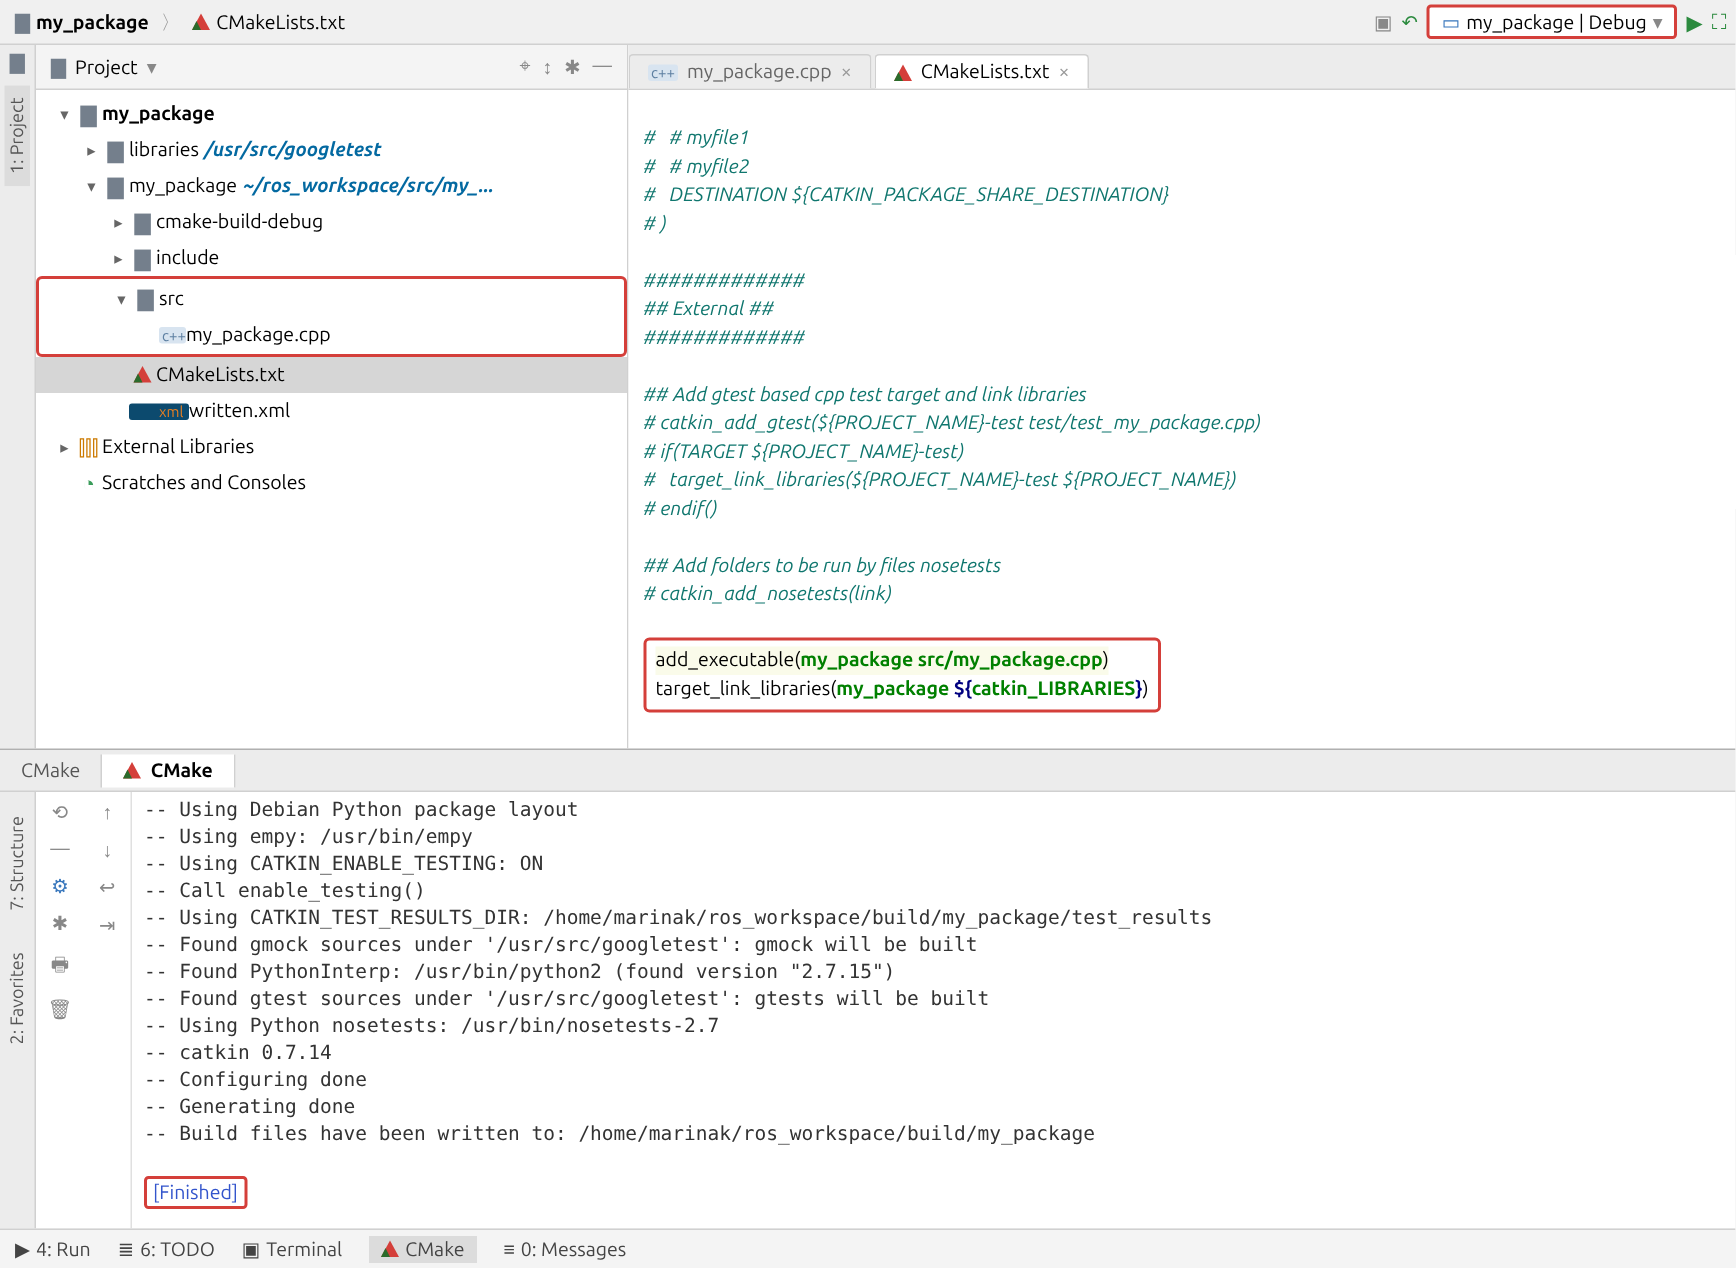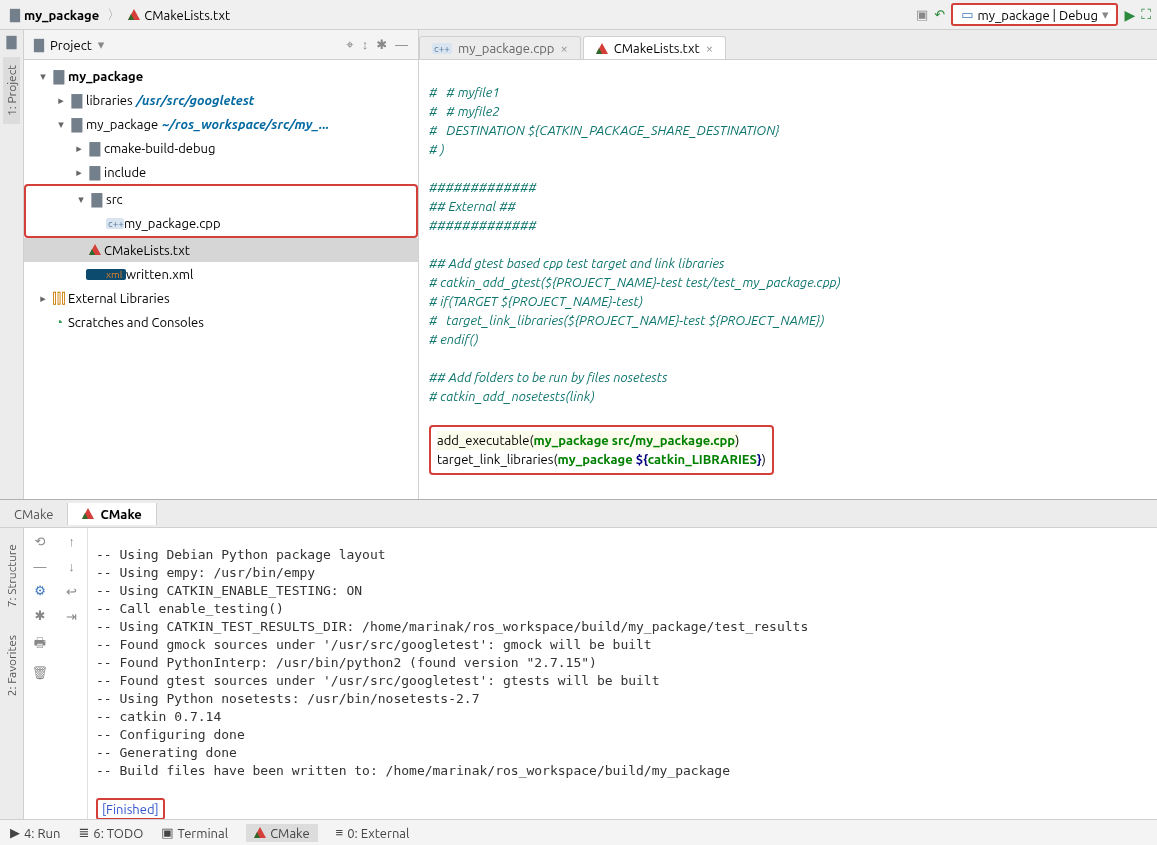--- a/index.html
+++ b/index.html
@@ -53,21 +53,21 @@
 .code-box { border: 2px solid #d43f3a; border-radius: 4px; padding: 4px 6px; display: inline-block; }
 
 .bottom-panel { height: 320px; border-top: 1px solid #b0b0b0; display: flex; flex-direction: column; background: #fff; }
 .bottom-tabs { height: 28px; display: flex; align-items: center; border-bottom: 1px solid #d0d0d0; background: #ececec; }
 .bottom-tab { padding: 4px 14px; border-right: 1px solid #d0d0d0; display: flex; align-items: center; gap: 6px; color: #555; cursor: pointer; }
 .bottom-tab.active { background: #fff; font-weight: bold; color: #000; }
 .bottom-body { flex: 1; display: flex; min-height: 0; }
 .left-gutter-2 { width: 24px; background: #ececec; border-right: 1px solid #d0d0d0; display: flex; flex-direction: column; align-items: center; padding-top: 8px; gap: 12px; }
 .tool-col { width: 32px; display: flex; flex-direction: column; align-items: center; padding-top: 6px; gap: 10px; color: #666; }
 .tool-col2 { width: 32px; display: flex; flex-direction: column; align-items: center; padding-top: 6px; gap: 10px; color: #666; border-right: 1px solid #e0e0e0; }
-.console { flex: 1; overflow: auto; padding: 18px 8px; font-family: 'DejaVu Sans Mono','Consolas',monospace; font-size: 13px; line-height: 18px; color: #333; }
+.console { flex: 1; overflow: auto; padding: 4px 8px; font-family: 'DejaVu Sans Mono','Consolas',monospace; font-size: 13px; line-height: 18px; color: #333; }
 .console .finished { color: #3355cc; border: 2px solid #d43f3a; border-radius: 3px; padding: 0 4px; display: inline-block; }
 
 .status-bar { height: 26px; border-top: 1px solid #d0d0d0; background: #f4f4f4; display: flex; align-items: center; padding: 0 10px; gap: 18px; font-size: 12px; color: #444; }
 .status-item { display: flex; align-items: center; gap: 4px; cursor: pointer; }
 .status-item.active { background: #dcdcdc; padding: 2px 8px; }
 
 .folder-icon { color: #747f8c; }
 .cpp-icon { color: #5d7fa1; font-size: 10px; background:#d8e4f0; padding:0 2px; border-radius:2px;}
 .cmake-icon { width:0;height:0;border-left:6px solid transparent;border-right:6px solid transparent;border-bottom:11px solid; border-bottom-color:#d43f3a; display:inline-block; position:relative; }
 .cmake-icon::after{content:'';position:absolute;left:-6px;top:5px;width:0;height:0;border-left:3px solid transparent;border-right:3px solid transparent;border-bottom:6px solid #2b6b2b;}
@@ -267,15 +267,15 @@
   <div class="status-item">
       <span>▣</span>
       <span>Terminal</span>
     </div>
   <div class="status-item active">
       <span class="cmake-icon"></span>
       <span>CMake</span>
     </div>
   <div class="status-item">
       <span>≡</span>
-      <span>0: External</span>
+      <span>0: Messages</span>
     </div>
 </div>
 
 </body></html>

